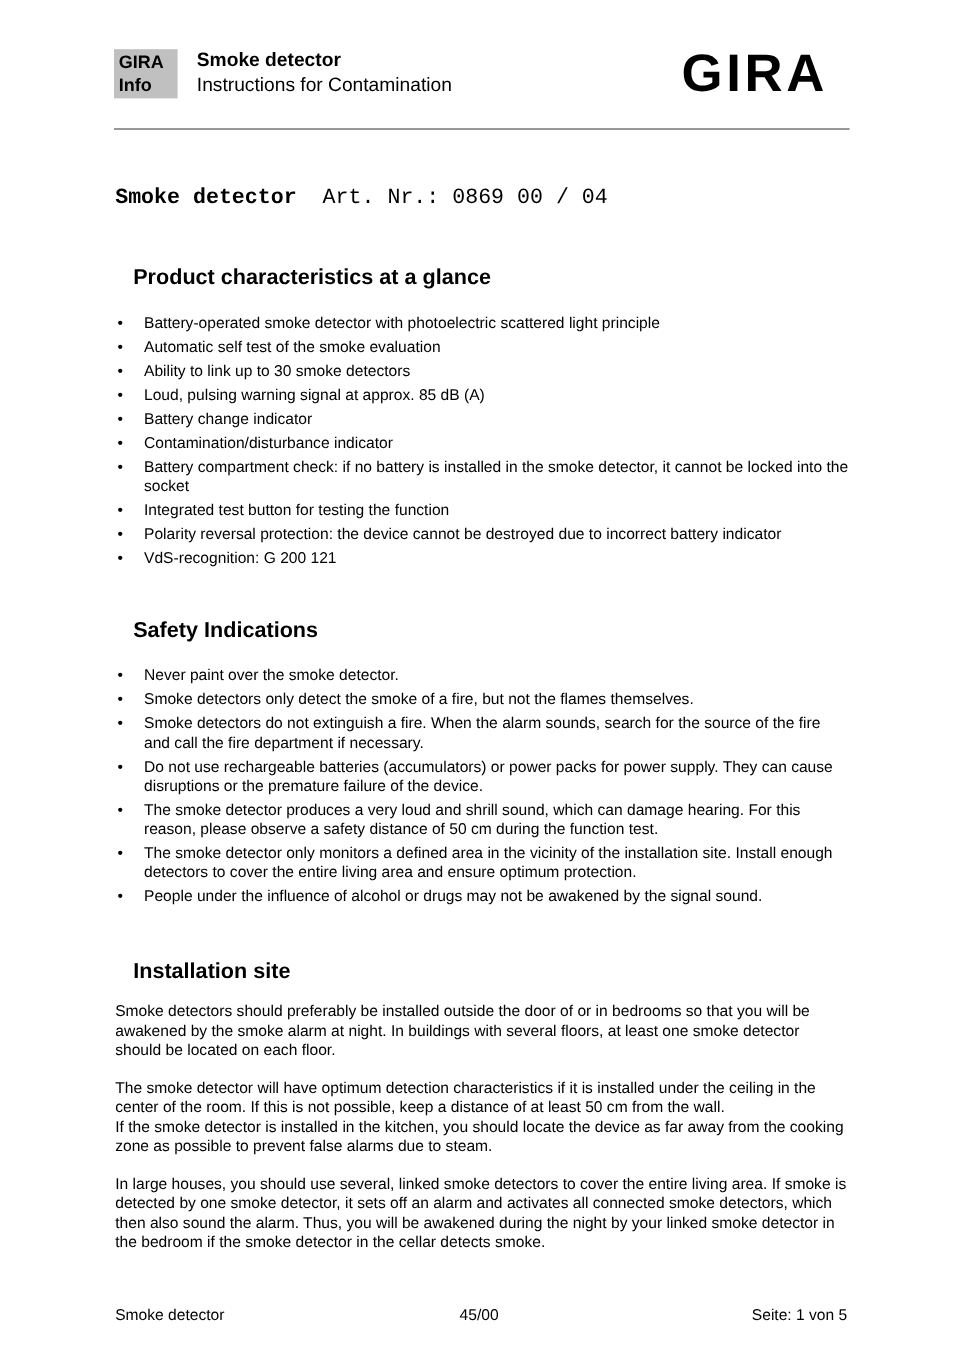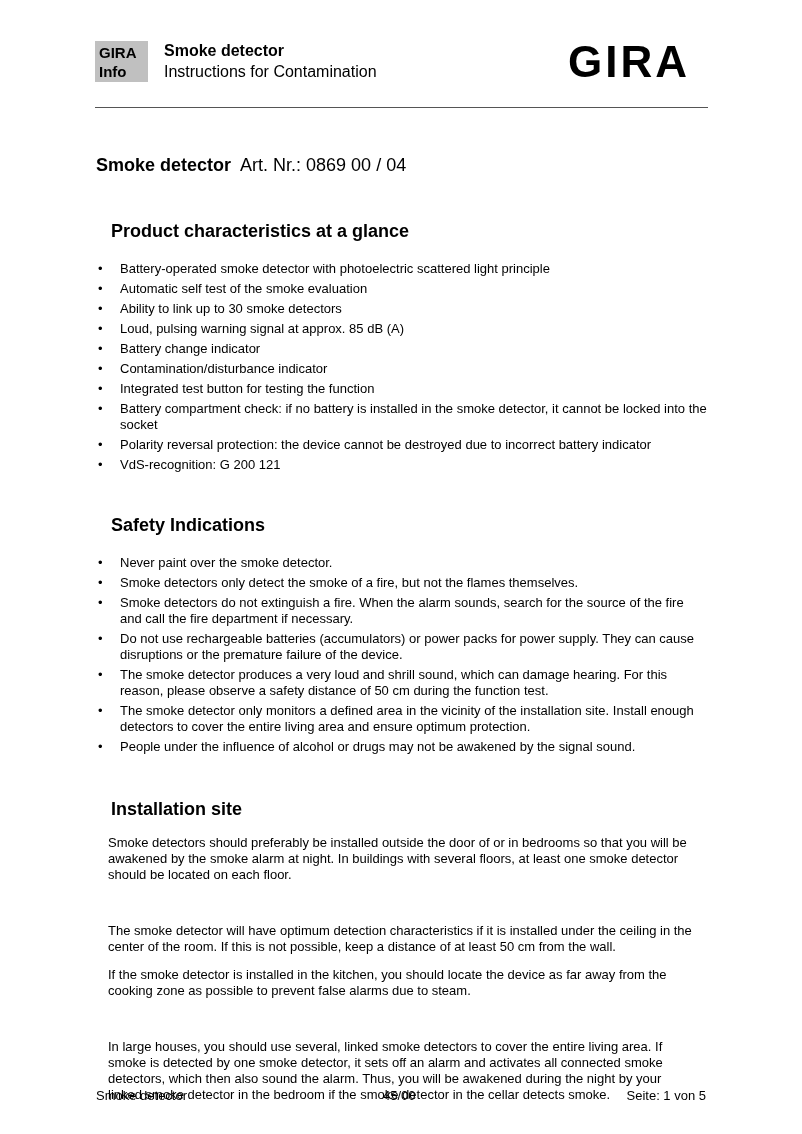--- a/index.html
+++ b/index.html
@@ -14,27 +14,27 @@
   }
   .header-text { position: absolute; left: 164px; top: 41px; }
   .header-title { font-size: 16px; font-weight: bold; line-height: 20px; }
   .header-sub { font-size: 16px; line-height: 22px; }
   .logo {
     position: absolute; left: 568px; top: 38px; font-size: 44px; font-weight: bold;
     letter-spacing: 3px; line-height: 48px;
   }
   .header-rule { position: absolute; left: 95px; top: 107px; width: 613px; height: 1px; background: #555; }
   .content { position: absolute; left: 96px; top: 150px; width: 612px; }
-  .doc-title { font-size: 18px; line-height: 24px; margin: 3px 0 0 0; }
+  .doc-title { font-size: 18px; line-height: 24px; margin: 3px 0 0 0; font-family: Liberation Mono, monospace; }
   .doc-title b { font-weight: bold; }
   h2 { font-size: 18px; font-weight: bold; margin: 15px; line-height: 22px; }
   ul { list-style: none; margin: 0; padding: 0; }
   li { position: relative; padding-left: 24px; font-size: 13px; line-height: 16px; margin-bottom: 4px; }
   li::before { content: "•"; position: absolute; left: 2px; top: 0; }
-  p { font-size: 13px; line-height: 16px; margin: 12px; }
+  p { font-size: 13px; line-height: 16px; margin: 0; }
   .footer { position: absolute; top: 1088px; left: 96px; width: 612px; font-size: 13px; line-height: 16px; }
   .footer .left { position: absolute; left: 0; }
   .footer .mid { position: absolute; left: 287px; }
   .footer .right { position: absolute; right: 2px; }
 </style>
 </head>
 <body>
 
 <div class="gira-badge">
   <div>GIRA</div>
@@ -58,22 +58,22 @@
   <div style="height:28px"></div>
   <h2>Product characteristics at a glance</h2>
   <div style="height:4px"></div>
   <ul>
     <li>Battery-operated smoke detector with photoelectric scattered light principle</li>
     <li>Automatic self test of the smoke evaluation</li>
     <li>Ability to link up to 30 smoke detectors</li>
     <li>Loud, pulsing warning signal at approx. 85 dB (A)</li>
     <li>Battery change indicator</li>
     <li>Contamination/disturbance indicator</li>
+    <li>Battery compartment check: if no battery is installed in the smoke detector, it cannot be locked into the socket</li>
     <li>Integrated test button for testing the function</li>
-    <li>Battery compartment check: if no battery is installed in the smoke detector, it cannot be locked into the socket</li>
     <li>Polarity reversal protection: the device cannot be destroyed due to incorrect battery indicator</li>
     <li>VdS-recognition: G 200 121</li>
   </ul>
 
   <div style="height:22px"></div>
   <h2>Safety Indications</h2>
   <div style="height:4px"></div>
   <ul>
     <li>Never paint over the smoke detector.</li>
     <li>Smoke detectors only detect the smoke of a fire, but not the flames themselves.</li>

